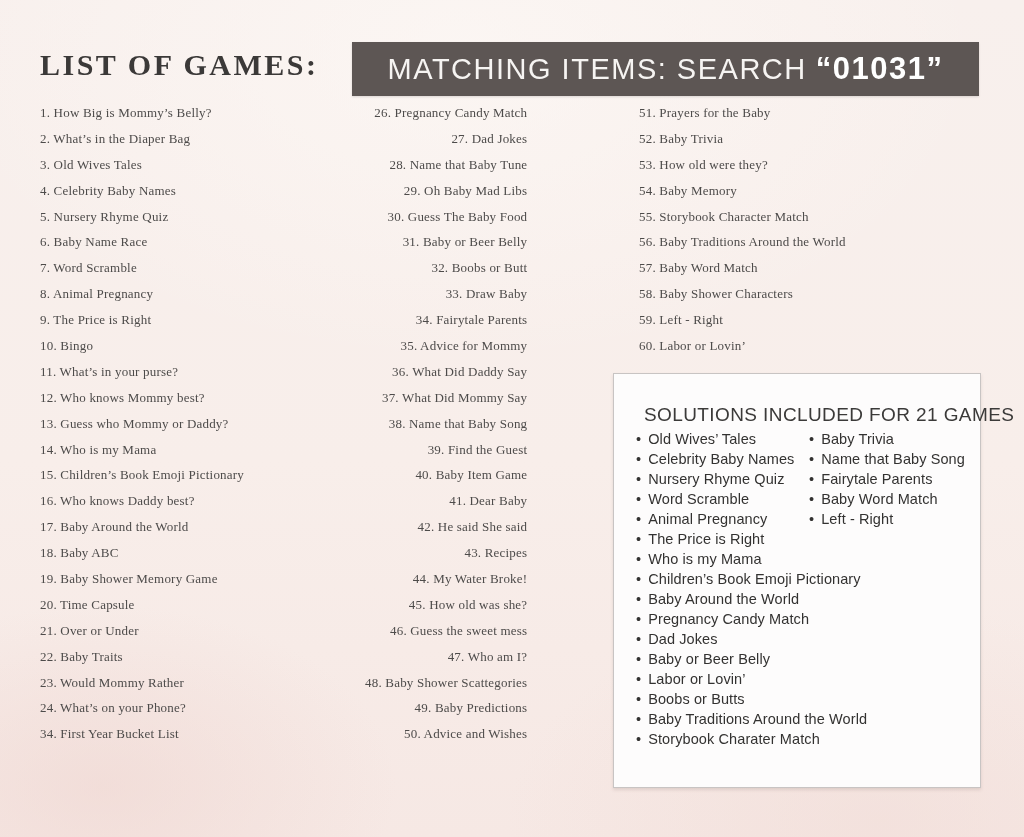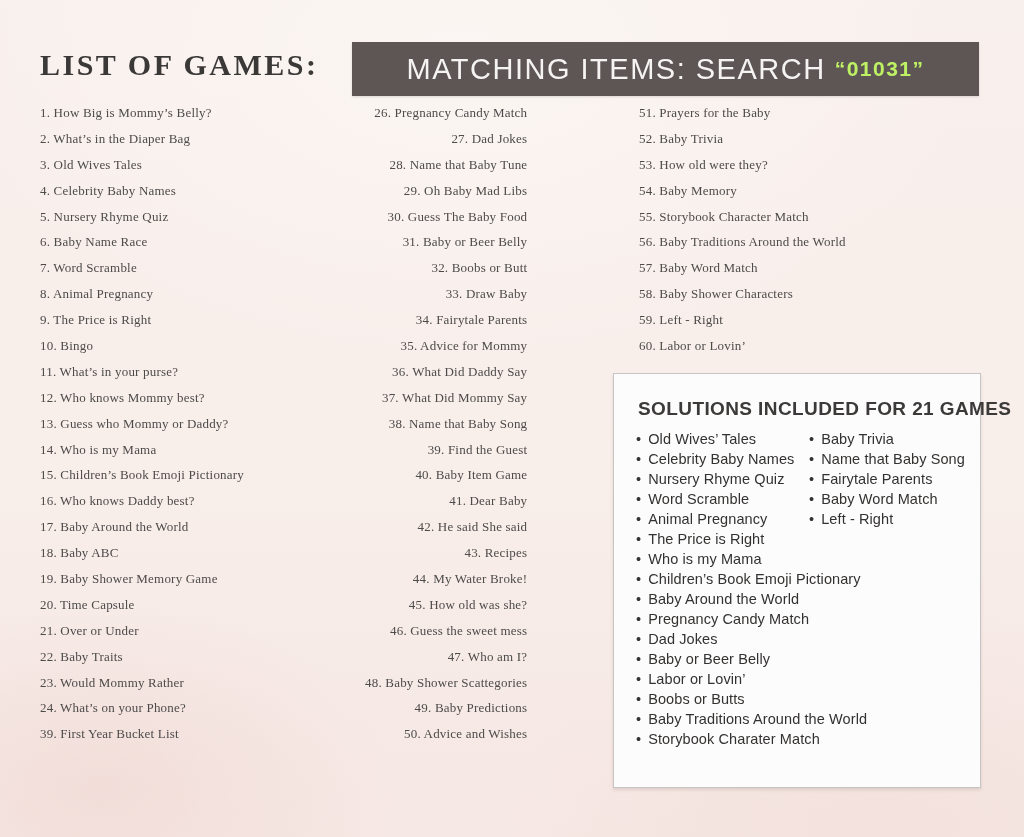--- a/index.html
+++ b/index.html
@@ -38,23 +38,23 @@
     box-shadow: 0 1px 2px rgba(0,0,0,0.12);
   }
   .banner .prefix {
     color: #f6f4f2;
     font-family: "Liberation Sans", sans-serif;
     font-size: 29px;
     letter-spacing: 1.5px;
     white-space: nowrap;
   }
   .banner .query {
-    color: #bef264;
+    color: #ffffff;
     font-family: "Liberation Sans", sans-serif;
-    font-size: 21px;
+    font-size: 31px;
     font-weight: bold;
     letter-spacing: 1.5px;
     white-space: nowrap;
   }
 
   .game-col {
     position: absolute;
     top: 100px;
     color: #4d4b4a;
     font-size: 13px;
@@ -78,22 +78,22 @@
     box-sizing: border-box;
     box-shadow: 0 2px 3px rgba(120,100,95,0.18);
     font-family: "Liberation Sans", sans-serif;
   }
   .solutions-title {
     position: absolute;
     left: 24px; top: 24px;
     font-size: 19px;
     letter-spacing: 0.4px;
     color: #3b3a39;
-    font-weight: bold;
-    margin: 0;
+    font-weight: normal;
+    margin: 6px;
     white-space: nowrap;
   }
   .sol-col {
     position: absolute;
     top: 55px;
     font-size: 14.5px;
     color: #333231;
     letter-spacing: 0.1px;
   }
   .sol-col .sol-item {
@@ -138,21 +138,21 @@
       <div class="game-item">15. Children’s Book Emoji Pictionary</div>
       <div class="game-item">16. Who knows Daddy best?</div>
       <div class="game-item">17. Baby Around the World</div>
       <div class="game-item">18. Baby ABC</div>
       <div class="game-item">19. Baby Shower Memory Game</div>
       <div class="game-item">20. Time Capsule</div>
       <div class="game-item">21. Over or Under</div>
       <div class="game-item">22. Baby Traits</div>
       <div class="game-item">23. Would Mommy Rather</div>
       <div class="game-item">24. What’s on your Phone?</div>
-      <div class="game-item">39. First Year Bucket List</div>
+      <div class="game-item">34. First Year Bucket List</div>
     </div>
 
   <div class="game-col col-2">
       <div class="game-item">26. Pregnancy Candy Match</div>
       <div class="game-item">27. Dad Jokes</div>
       <div class="game-item">28. Name that Baby Tune</div>
       <div class="game-item">29. Oh Baby Mad Libs</div>
       <div class="game-item">30. Guess The Baby Food</div>
       <div class="game-item">31. Baby or Beer Belly</div>
       <div class="game-item">32. Boobs or Butt</div>

